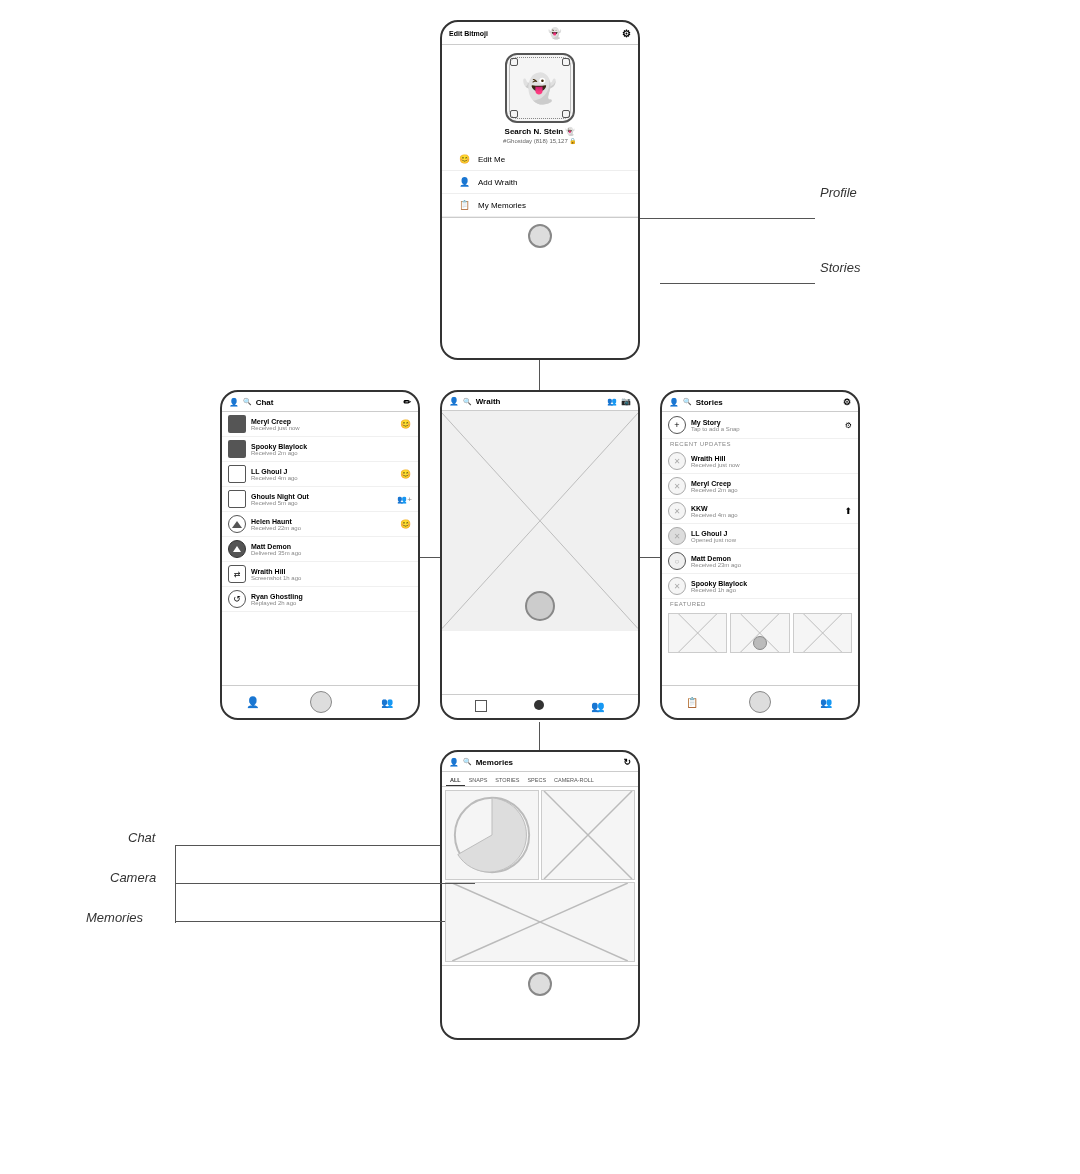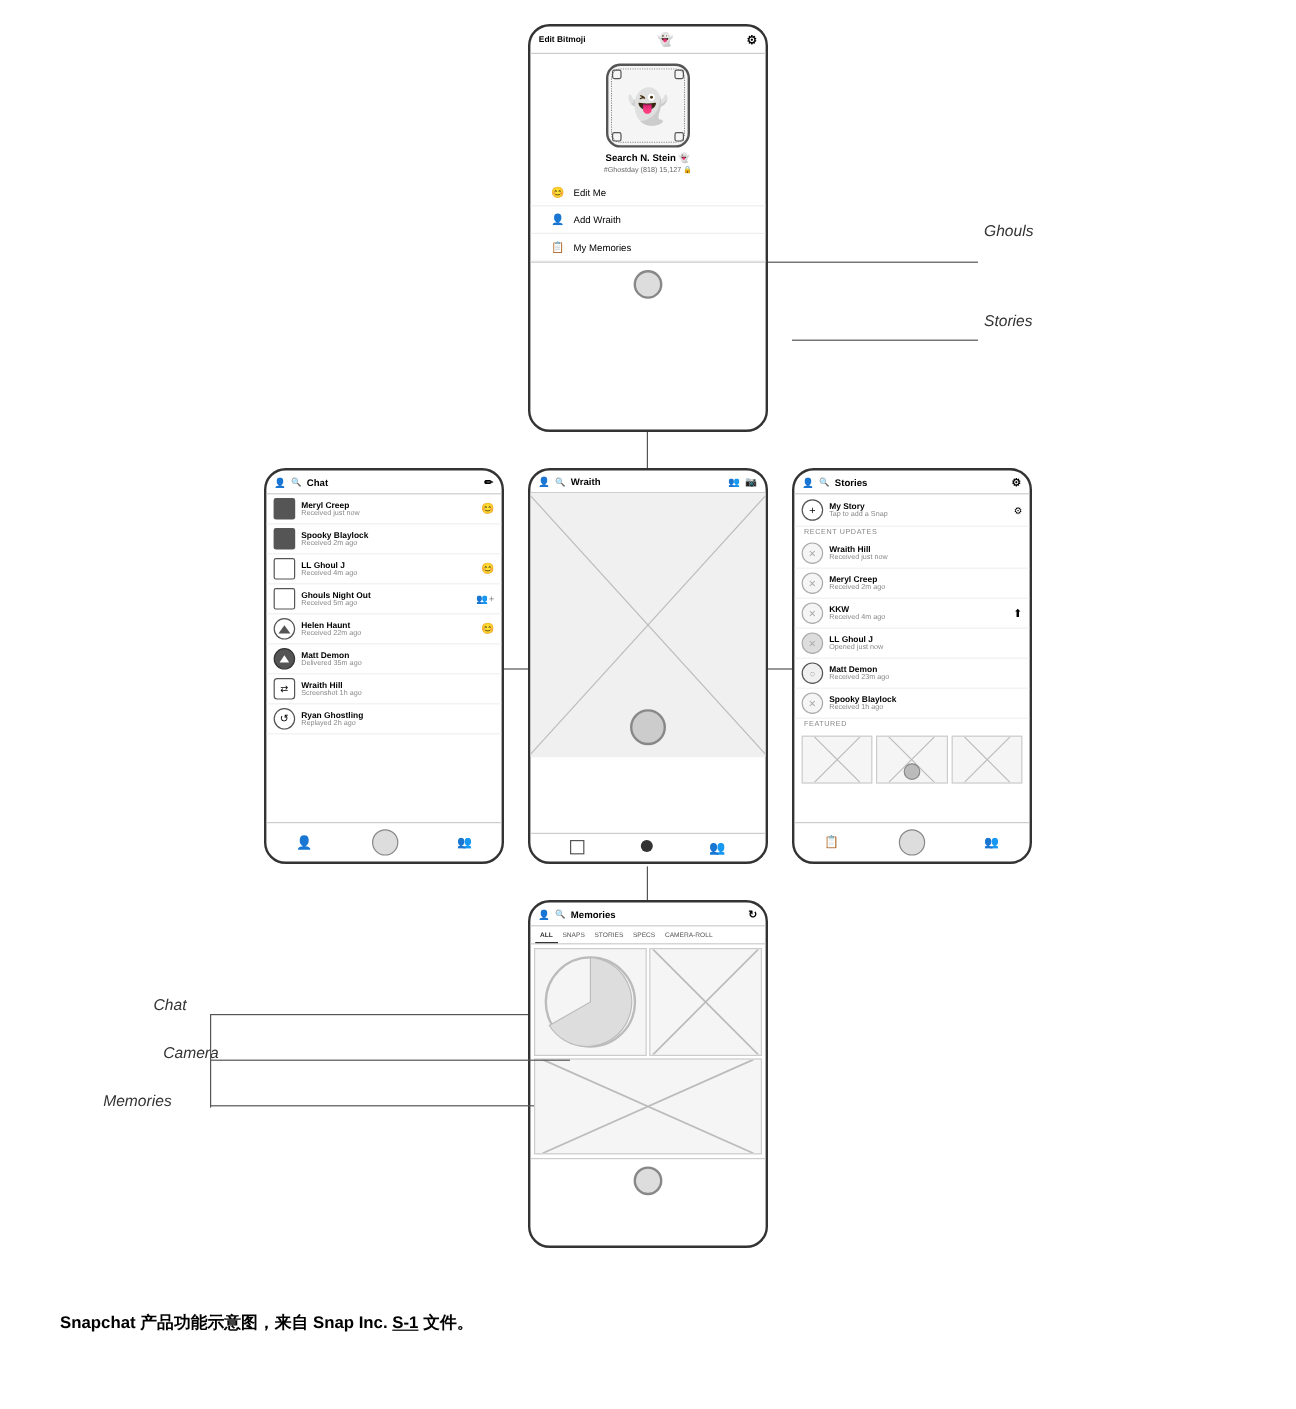--- a/index.html
+++ b/index.html
@@ -328,21 +328,21 @@
     <div class="profile-menu-item">
       <span class="menu-icon">📋</span>
       <span>My Memories</span>
     </div>
 
     <div class="phone-bottom-btn">
       <div class="circle-btn"></div>
     </div>
   </div>
 
-  <div class="label-text" style="left:820px; top:185px;">Ghouls</div>
+  <div class="label-text" style="left:820px; top:185px;">Profile</div>
 
   <div style="position:absolute; left:640px; top:218px; width:175px; height:1px; border-top:1px solid #555;"></div>
 
   <div class="label-text" style="left:820px; top:260px;">Stories</div>
 
   <div style="position:absolute; left:660px; top:283px; width:155px; height:1px; border-top:1px solid #555;"></div>
 
   <div style="position:absolute; left:539px; top:360px; width:1px; height:38px; border-left:1px solid #555;"></div>
 
   <div style="position:absolute; left:320px; top:557px; width:460px; height:1px; border-top:1px solid #555;"></div>
@@ -599,25 +599,22 @@
     </div>
 
     <div class="phone-bottom-btn">
       <div class="circle-btn"></div>
     </div>
   </div>
 
   <div class="label-text" style="left:128px; top:830px;">Chat</div>
   <div style="position:absolute;left:175px;top:845px;width:265px;height:1px;border-top:1px solid #555;"></div>
 
-  <div class="label-text" style="left:110px; top:870px;margin-left:26px;">Camera</div>
+  <div class="label-text" style="left:110px; top:870px;">Camera</div>
   <div style="position:absolute;left:175px;top:883px;width:300px;height:1px;border-top:1px solid #555;"></div>
 
   <div class="label-text" style="left:86px; top:910px;">Memories</div>
   <div style="position:absolute;left:175px;top:921px;width:270px;height:1px;border-top:1px solid #555;"></div>
 
   <div style="position:absolute;left:175px;top:845px;width:1px;height:78px;border-left:1px solid #555;"></div>
 
-  <div style="position:absolute;bottom:18px;left:50px;">
-    <span style="font-weight:bold;font-size:14px;">Snapchat 产品功能示意图，来自 Snap Inc. <span style="text-decoration:underline;">S-1</span> 文件。</span>
-  </div>
 
 </div>
 
 </body></html>

